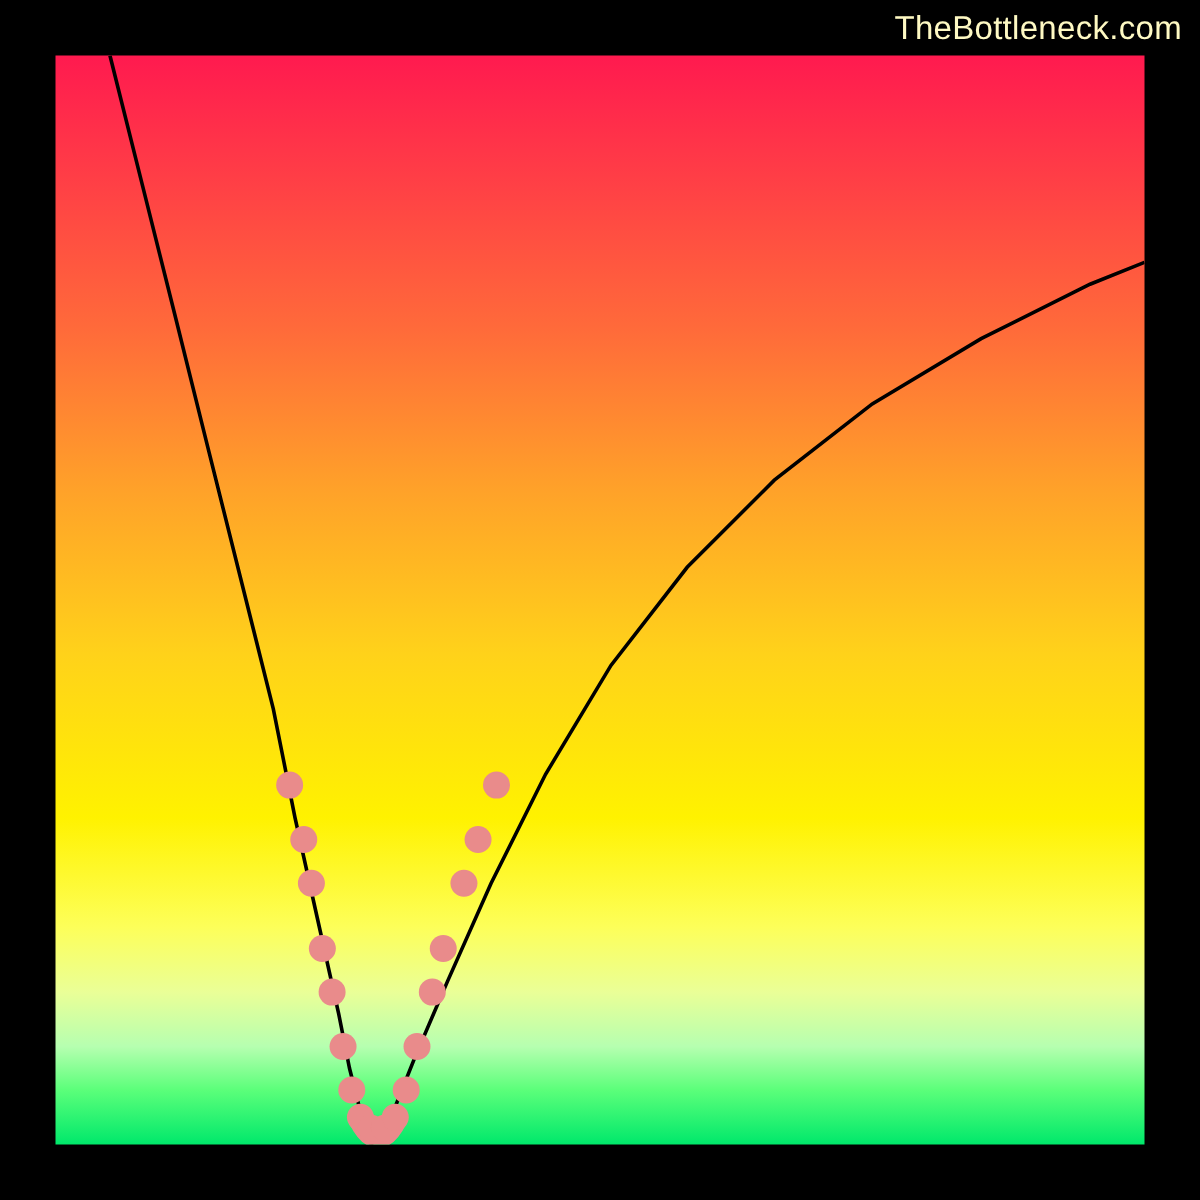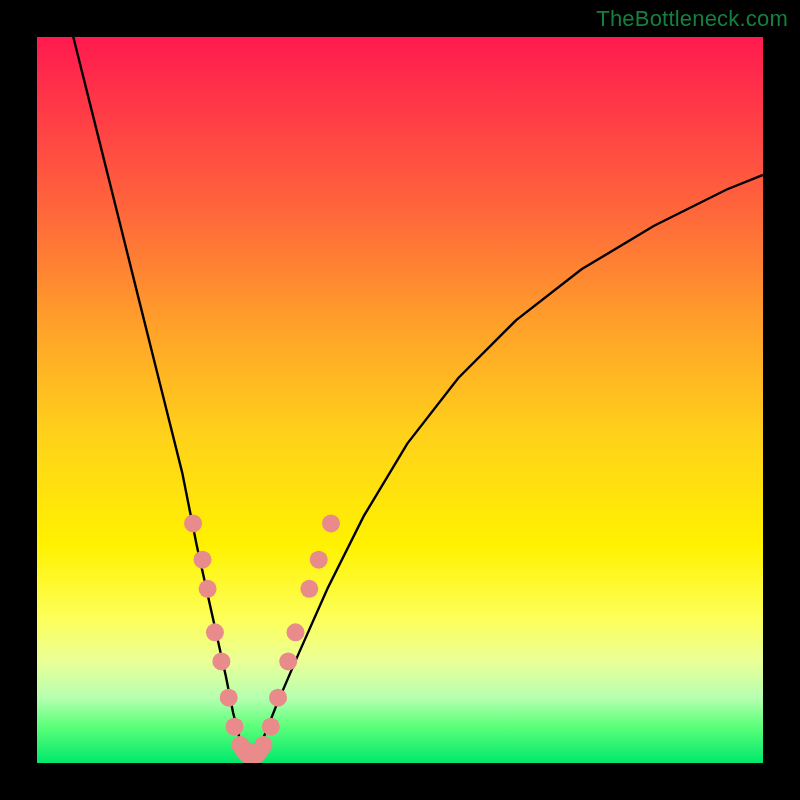--- a/index.html
+++ b/index.html
@@ -35,21 +35,21 @@
       #eaff97 86%,
       #b6ffb0 91%,
       #5bff7a 95%,
       #00e86b 100%
     );
   }
   .watermark {
     position: absolute;
     top: 6px;
     right: 12px;
-    color: #15803d;
+    color: #fef9c3;
     font-size: 22px;
     font-weight: 500;
     user-select: none;
     letter-spacing: 0.2px;
   }
   svg.overlay {
     position: absolute;
     left: 0;
     top: 0;
     width: 726px;

